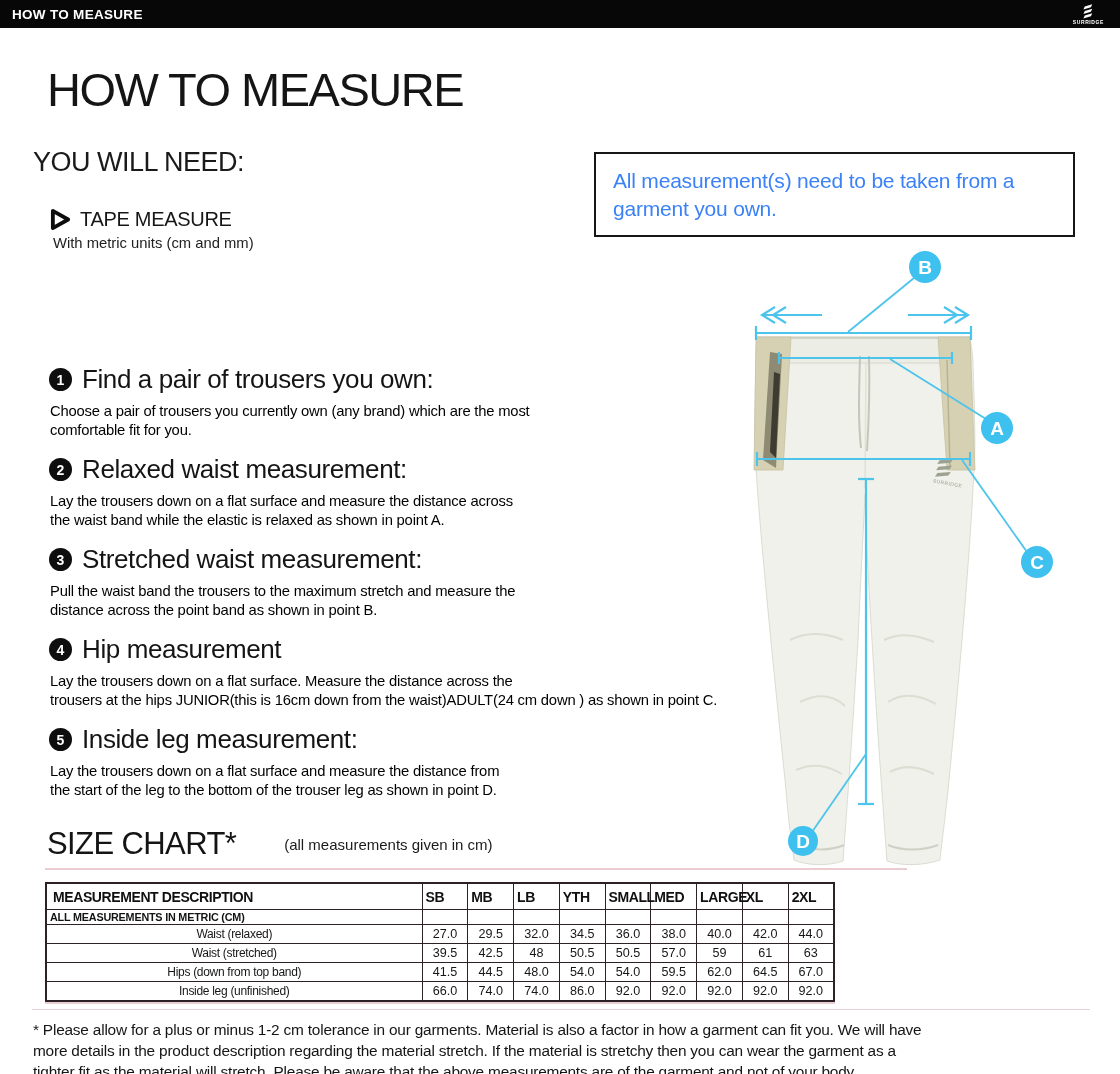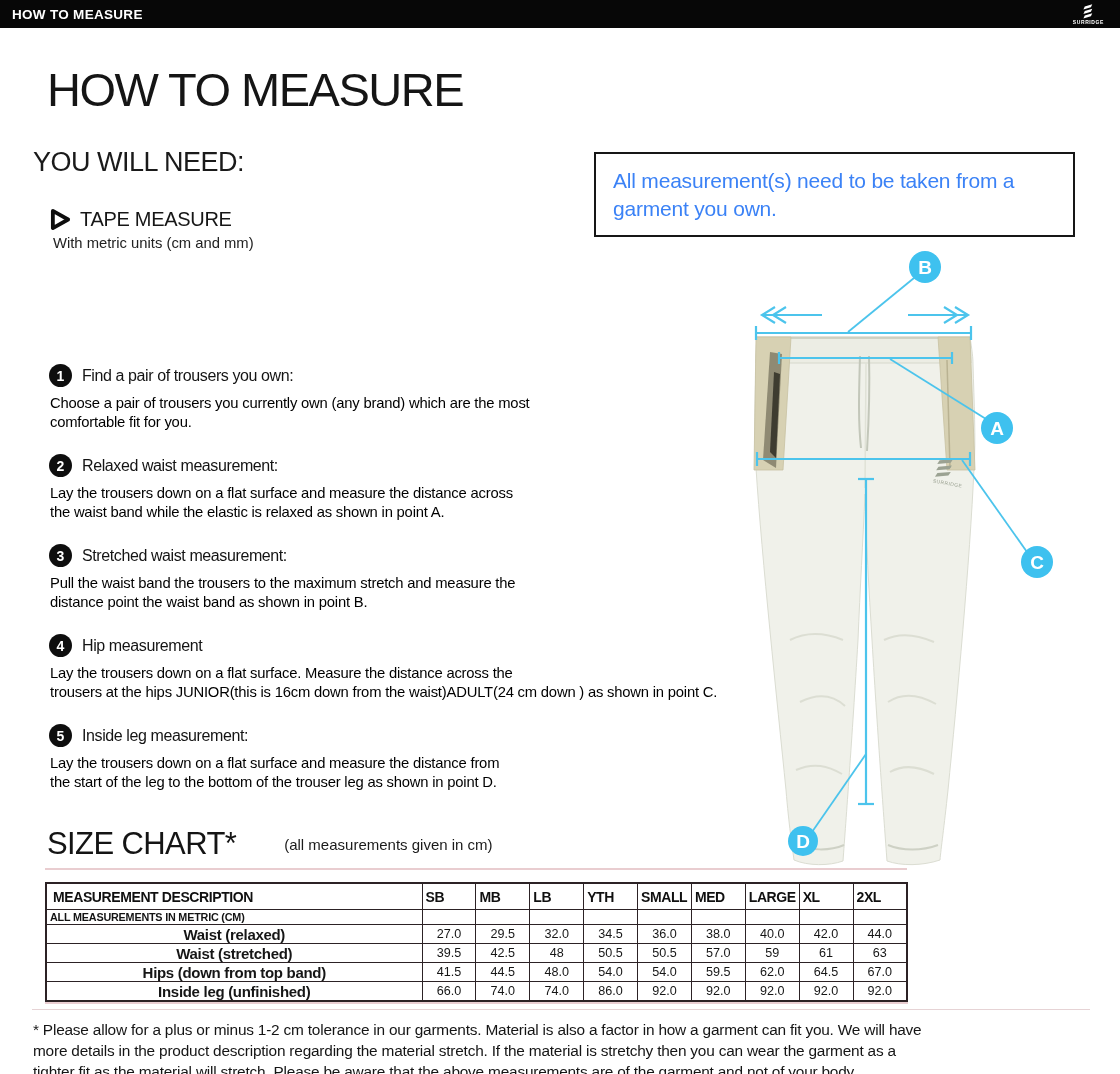--- a/index.html
+++ b/index.html
@@ -21,44 +21,44 @@
   .need-item.n1{top:208px;} .need-item.n2{top:280px;}
   .need-head{display:flex;align-items:center;gap:9px;}
   .need-title{font-size:20px;letter-spacing:-.3px;color:#161616;}
   .need-sub{font-size:14.8px;margin:4px 0 0 3px;color:#222;}
 
   
   .step{position:absolute;left:49px;width:700px;}
   .step.s1{top:364px;} .step.s2{top:454px;} .step.s3{top:544px;} .step.s4{top:634px;} .step.s5{top:724px;}
   .step-head{display:flex;align-items:center;gap:10px;}
   .step-num{width:23px;height:23px;border-radius:50%;background:#0e0e0e;color:#fff;font-size:14px;font-weight:700;display:inline-flex;align-items:center;justify-content:center;flex:0 0 23px;}
-  .step-title{font-size:16px;letter-spacing:-.4px;color:#141414;}
+  .step-title{font-size:26px;letter-spacing:-.4px;color:#141414;}
   .step-body{font-size:14.8px;line-height:1.3;letter-spacing:-.2px;margin:7px 0 0 1px;white-space:pre-line;color:#000000;}
 
   
   .note-box{position:absolute;left:594px;top:152px;width:443px;border:2px solid #161616;padding:13px 17px;font-size:21px;line-height:1.32;letter-spacing:-.2px;white-space:pre-line;color:#3b82f6;}
 
   
   .sc-head{position:absolute;left:47px;top:826px;display:flex;align-items:center;gap:48px;}
   .sc-title{font-size:31px;letter-spacing:-.6px;color:#141414;}
   .sc-sub{font-size:15px;color:#1b1b1b;}
 
   .hairline-top{position:absolute;left:45px;top:868px;width:862px;height:2px;background:#e2bcc0;opacity:.75;}
   .hairline-bottom{position:absolute;left:32px;top:1009px;width:1058px;height:1px;background:#d2aeb2;opacity:.55;}
 
   
   .table-wrap{position:absolute;left:45px;top:882px;box-shadow:0 2px 0 rgba(208,146,155,.45);}
-  table{border-collapse:collapse;table-layout:fixed;width:863px;background:#fff;}
+  table{border-collapse:collapse;table-layout:fixed;width:790px;background:#fff;}
   table,td,th{border:1px solid #2c2225;}
   table{border-width:2px;}
   th{font-size:14px;font-weight:700;letter-spacing:-.4px;height:23px;padding:1px 3px;text-align:left;color:#101010;}
   th.desc,td.desc{text-align:left;padding-left:6px;}
   tr.metric td{font-size:10.8px;font-weight:700;height:14px;padding:0 3px;letter-spacing:-.2px;}
   tr.data td{font-size:12.6px;height:18px;padding:0 3px;text-align:center;color:#161616;}
-  tr.data td.desc{font-weight:700;letter-spacing:-.3px;font-size:15px;margin-left:44px;}
+  tr.data td.desc{font-weight:400;letter-spacing:-.3px;font-size:12px;margin-left:44px;}
   tr.data td.b{font-weight:400;}
 
   
   .footnote{position:absolute;left:33px;top:1019px;width:1070px;font-size:15.4px;line-height:1.37;letter-spacing:-.2px;white-space:pre-line;color:#151515;}
 
   
   .figure{position:absolute;left:700px;top:240px;width:390px;height:640px;}
 </style>
 </head>
 <body>
@@ -108,21 +108,21 @@
     </div>
     <div class="step-body">Lay the trousers down on a flat surface and measure the distance across
 the waist band while the elastic is relaxed as shown in point A.</div>
   </div>
   <div class="step s3">
     <div class="step-head">
       <span class="step-num">3</span>
       <span class="step-title">Stretched waist measurement:</span>
     </div>
     <div class="step-body">Pull the waist band the trousers to the maximum stretch and measure the
-distance point the waist band as shown in point B.</div>
+distance across the point band as shown in point B.</div>
   </div>
   <div class="step s4">
     <div class="step-head">
       <span class="step-num">4</span>
       <span class="step-title">Hip measurement</span>
     </div>
     <div class="step-body">Lay the trousers down on a flat surface. Measure the distance across the
 trousers at the hips JUNIOR(this is 16cm down from the waist)ADULT(24 cm down ) as shown in point C.</div>
   </div>
   <div class="step s5">

